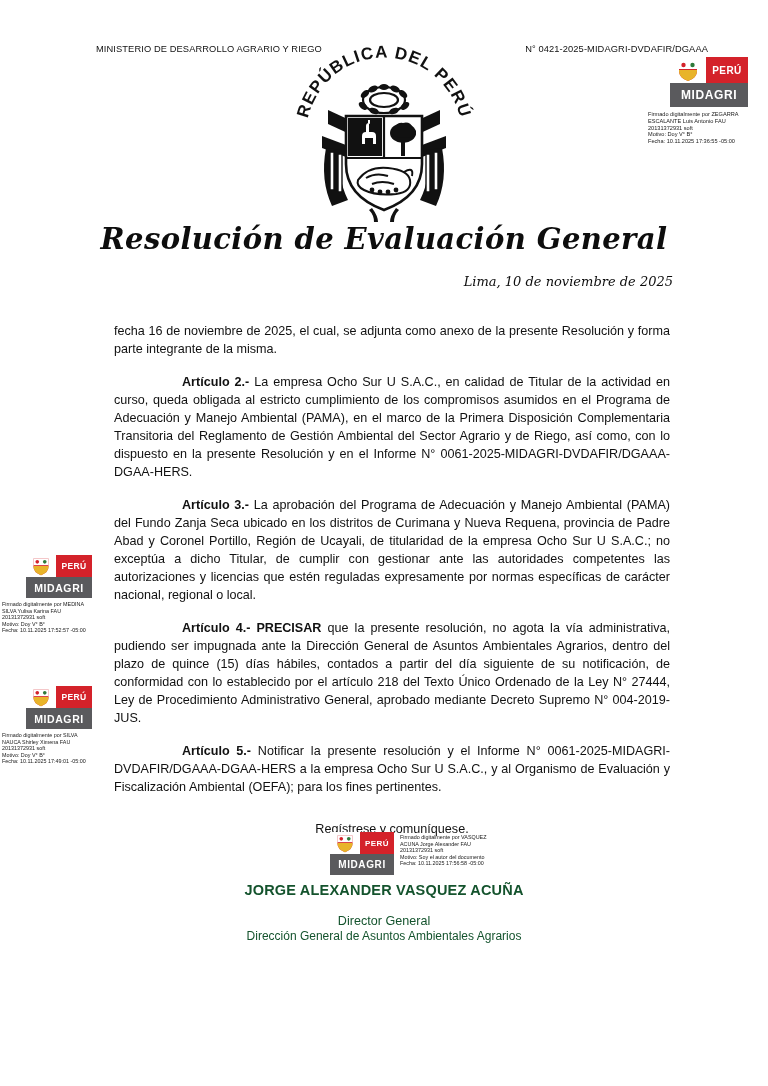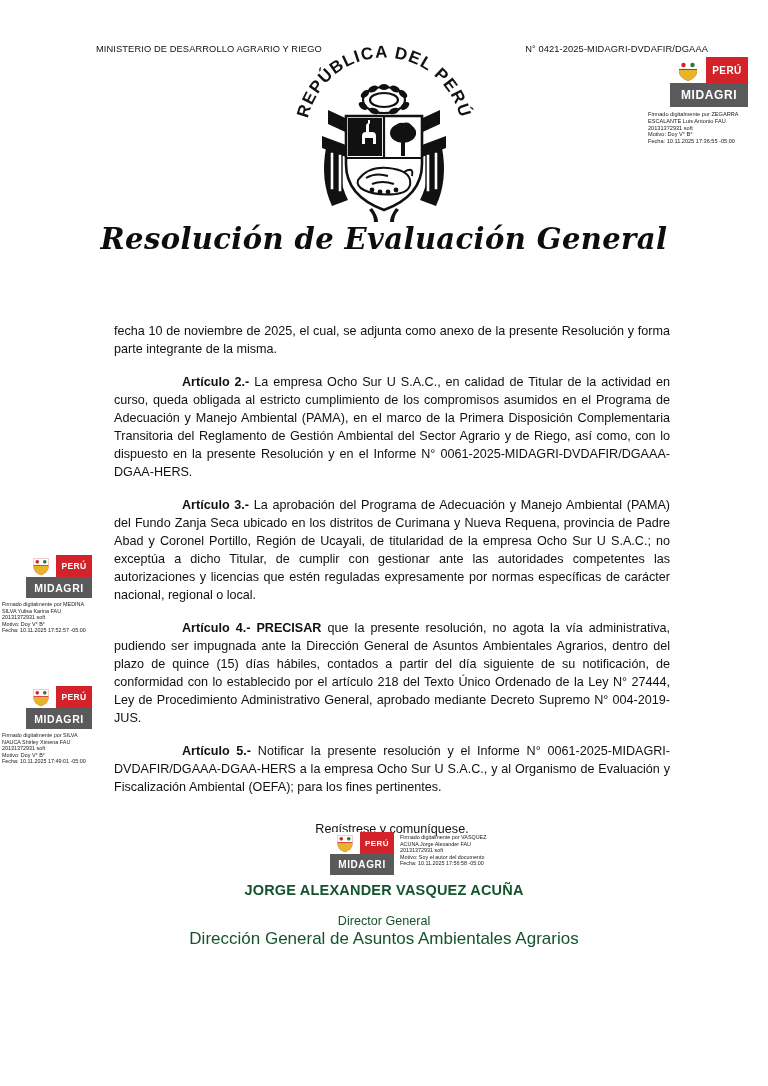--- a/index.html
+++ b/index.html
@@ -179,21 +179,21 @@
   .sig-block {
     position: absolute;
     top: 882px;
     left: 0;
     width: 768px;
     text-align: center;
     color: #14532d;
   }
   .sig-name { font-size: 14.5px; font-weight: bold; letter-spacing: 0.2px; }
   .sig-role { font-size: 12.6px; margin-top: 16px; }
-  .sig-dept { font-size: 17px; margin-top: 1px; }
+  .sig-dept { font-size: 12px; margin-top: 1px; }
 </style>
 </head>
 <body>
 
 <div class="page">
 
   <div class="doc-header">
     <span>MINISTERIO DE DESARROLLO AGRARIO Y RIEGO</span>
     <span>N° 0421-2025-MIDAGRI-DVDAFIR/DGAAA</span>
   </div>
@@ -297,24 +297,25 @@
     <div class="stamp-text">
       <div>Firmado digitalmente por ZEGARRA</div>
       <div>ESCALANTE Luis Antonio FAU</div>
       <div>20131372931 soft</div>
       <div>Motivo: Doy V° B°</div>
       <div>Fecha: 10.11.2025 17:36:55 -05:00</div>
     </div>
   </div>
 
   <div class="res-title">Resolución de Evaluación General</div>
+  <div class="res-date">Lima, 10 de noviembre de 2025</div>
 
   <div class="body-col">
 
-    <p class="para"><span>fecha 10 de noviembre de 2025, el cual, se adjunta como anexo de la presente Resolución y forma parte integrante de la misma.</span></p>
+    <p class="para"><span>fecha 16 de noviembre de 2025, el cual, se adjunta como anexo de la presente Resolución y forma parte integrante de la misma.</span></p>
 
     <p class="para indent"><b>Artículo 2.-</b><span> La empresa Ocho Sur U S.A.C., en calidad de Titular de la actividad en curso, queda obligada al estricto cumplimiento de los compromisos asumidos en el Programa de Adecuación y Manejo Ambiental (PAMA), en el marco de la Primera Disposición Complementaria Transitoria del Reglamento de Gestión Ambiental del Sector Agrario y de Riego, así como, con lo dispuesto en la presente Resolución y en el Informe N° 0061-2025-MIDAGRI-DVDAFIR/DGAAA-DGAA-HERS.</span></p>
 
     <p class="para indent"><b>Artículo 3.-</b><span> La aprobación del Programa de Adecuación y Manejo Ambiental (PAMA) del Fundo Zanja Seca ubicado en los distritos de Curimana y Nueva Requena, provincia de Padre Abad y Coronel Portillo, Región de Ucayali, de titularidad de la empresa Ocho Sur U S.A.C.; no exceptúa a dicho Titular, de cumplir con gestionar ante las autoridades competentes las autorizaciones y licencias que estén reguladas expresamente por normas específicas de carácter nacional, regional o local.</span></p>
 
     <p class="para indent"><b>Artículo 4.- PRECISAR</b><span> que la presente resolución, no agota la vía administrativa, pudiendo ser impugnada ante la Dirección General de Asuntos Ambientales Agrarios, dentro del plazo de quince (15) días hábiles, contados a partir del día siguiente de su notificación, de conformidad con lo establecido por el artículo 218 del Texto Único Ordenado de la Ley N° 27444, Ley de Procedimiento Administrativo General, aprobado mediante Decreto Supremo N° 004-2019-JUS.</span></p>
 
     <p class="para indent"><b>Artículo 5.-</b><span> Notificar la presente resolución y el Informe N° 0061-2025-MIDAGRI-DVDAFIR/DGAAA-DGAA-HERS a la empresa Ocho Sur U S.A.C., y al Organismo de Evaluación y Fiscalización Ambiental (OEFA); para los fines pertinentes.</span></p>
 
     <p class="centered">Regístrese y comuníquese.</p>

